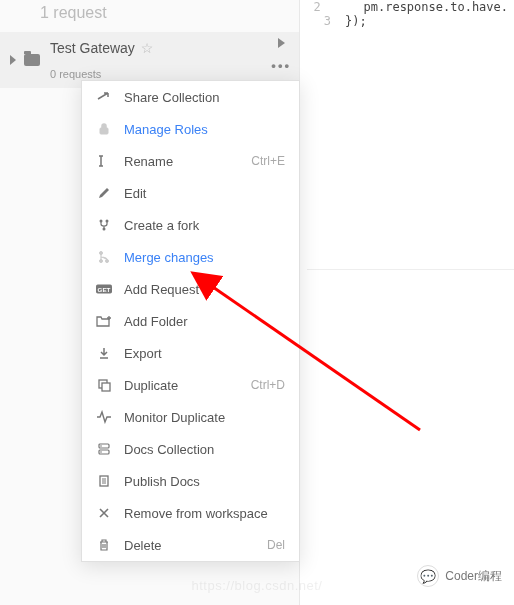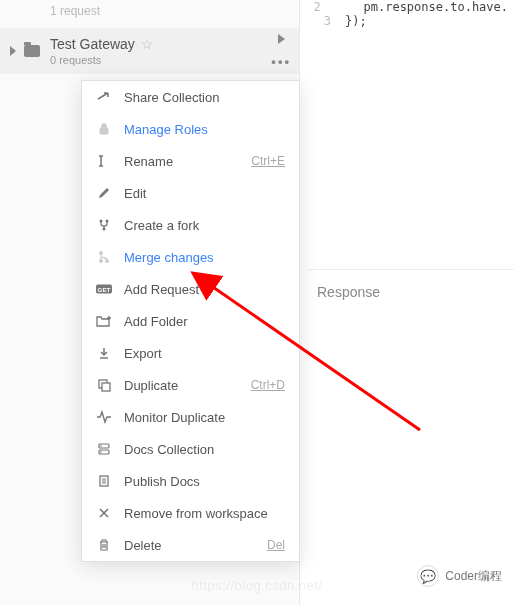--- a/index.html
+++ b/index.html
@@ -1,37 +1,37 @@
 <!DOCTYPE html>
 <html><head>
 <meta charset="utf-8">
 <style>
   * { box-sizing: border-box; margin: 0; padding: 0; }
   body { font-family: "Helvetica Neue", Arial, sans-serif; font-size: 13px; color: #555; background: #fff; width: 514px; height: 605px; overflow: hidden; position: relative; }
   .sidebar { position: absolute; left: 0; top: 0; width: 300px; height: 605px; border-right: 1px solid #e8e8e8; background: #fafafa; }
-  .prev-item { padding: 4px 12px 10px 50px; color: #bbb; font-size: 12px; }
+  .prev-item { padding: 4px 12px 10px 40px; color: #bbb; font-size: 16px; }
   .collection-row { display: flex; align-items: center; padding: 8px 10px; background: #f0f0f0; position: relative; justify-content: space-between; }
   .caret { width: 0; height: 0; border-top: 5px solid transparent; border-bottom: 5px solid transparent; border-left: 6px solid #888; margin-right: 8px; }
   .folder-icon { width: 16px; height: 12px; background: #888; border-radius: 2px; margin-right: 10px; position: relative; }
   .folder-icon::before { content: ""; position: absolute; top: -3px; left: 0; width: 7px; height: 3px; background: #888; border-radius: 1px 1px 0 0; }
   .col-info { flex: 1; }
   .col-title-row { display: flex; align-items: center; gap: 6px; }
   .col-title { font-size: 14px; color: #555; }
   .star { color: #bbb; font-size: 14px; }
-  .col-sub { font-size: 11px; color: #999; margin-top: 2px; }
+  .col-sub { font-size: 11px; color: #999; margin-top: 12px; }
   .row-actions { display: flex; flex-direction: column; align-items: center; gap: 10px; position: absolute; right: 8px; top: 6px; }
   .run-btn { width: 0; height: 0; border-top: 5px solid transparent; border-bottom: 5px solid transparent; border-left: 7px solid #888; }
   .dots { color: #888; letter-spacing: 2px; font-weight: bold; }
   .context-menu { position: absolute; left: 81px; top: 80px; width: 219px; background: #fff; border: 1px solid #e0e0e0; box-shadow: 0 4px 20px rgba(0,0,0,0.12); z-index: 10; }
   .menu-item { display: flex; align-items: center; padding: 8px 14px; color: #555; cursor: pointer; }
   .menu-item.disabled { color: #3b82f6; cursor: default; }
   .menu-item.disabled .mi-icon path, .menu-item.disabled .mi-icon rect, .menu-item.disabled .mi-icon circle, .menu-item.disabled .mi-icon line { stroke: #ccc; fill: #ccc; }
   .mi-icon { width: 16px; height: 16px; margin-right: 12px; flex-shrink: 0; display: flex; align-items: center; justify-content: center; }
   .mi-label { flex: 1; font-size: 13px; }
-  .mi-shortcut { font-size: 12px; color: #aaa; text-decoration: underline; }
+  .mi-shortcut { font-size: 12px; color: #aaa; }
   .right-pane { position: absolute; left: 307px; top: 0; width: 207px; height: 605px; }
   .code-area { height: 270px; border-bottom: 1px solid #eee; padding: 0 6px; font-family: Consolas, monospace; font-size: 12px; color: #444; }
   .code-line { display: flex; }
   .code-gutter { width: 18px; text-align: right; color: #bbb; margin-right: 14px; }
   .resp-header { padding: 14px 10px; font-size: 14px; color: #888; }
   .watermark { position: absolute; right: 12px; bottom: 18px; display: flex; align-items: center; gap: 6px; color: #777; font-size: 12px; }
   .wm-bubble { width: 22px; height: 22px; border-radius: 50%; background: #fff; border: 1px solid #ddd; display: flex; align-items: center; justify-content: center; font-size: 13px; }
   .faint-url { position: absolute; bottom: 12px; left: 50%; transform: translateX(-50%); font-size: 13px; color: rgba(150,150,150,0.15); letter-spacing: 0.5px; }
   .arrow-overlay { position: absolute; left: 0; top: 0; pointer-events: none; z-index: 20; }
 </style>
@@ -201,21 +201,20 @@
   <div class="code-area">
     <div class="code-line">
         <span class="code-gutter">2</span>
         <span style="white-space:pre;">    pm.response.to.have.</span>
       </div>
     <div class="code-line">
         <span class="code-gutter">3</span>
         <span style="white-space:pre;">});</span>
       </div>
   </div>
-  <div class="resp-header">Response</div>
 </div>
 
 <svg class="arrow-overlay" width="514" height="605">
   <defs>
       <marker id="ah" markerWidth="10" markerHeight="10" refX="2" refY="5" orient="auto">
         <path d="M0 0 L10 5 L0 10 Z" fill="#ff0000"></path>
       </marker>
     </defs>
   <line x1="420" y1="430" x2="210" y2="285" stroke="#ff0000" stroke-width="3" marker-end="url(#ah)"></line>
 </svg>

